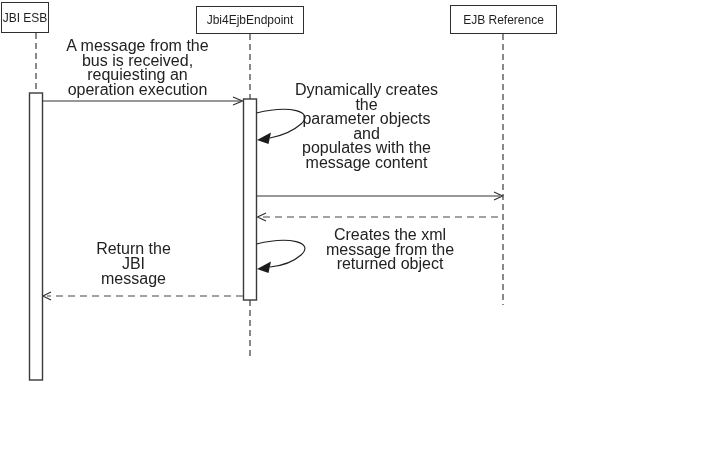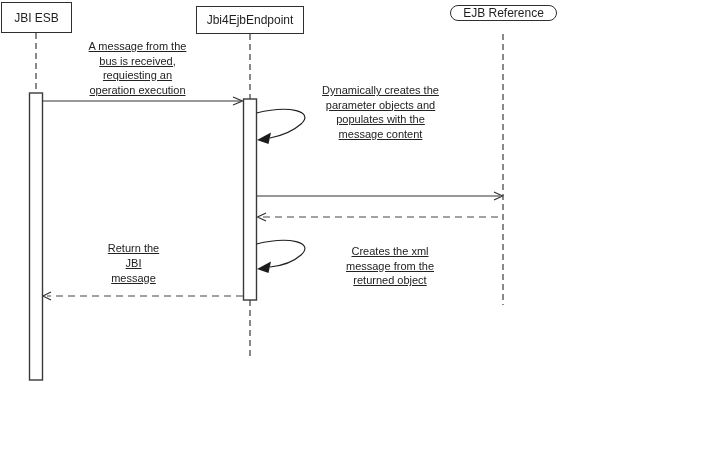--- a/index.html
+++ b/index.html
@@ -27,37 +27,36 @@
     box-sizing: border-box;
     border: 1px solid #2f2f2f;
     background: #ffffff;
     display: flex;
     align-items: center;
     justify-content: center;
     font-size: 12px;
     color: #1f1f1f;
     z-index: 2;
   }
-  #actor-a { left: 1px;   top: 2px; width: 71px;  height: 31px; }
+  #actor-a { left: 1px;   top: 2px; width: 48px;  height: 31px; }
   #actor-b { left: 196px; top: 6px; width: 108px; height: 28px; }
-  #actor-c { left: 450px; top: 5px; width: 107px; height: 16px; border-radius: 12px; }
+  #actor-c { left: 450px; top: 5px; width: 107px; height: 29px; }
   .msg-label {
     position: absolute;
-    font-size: 11px;
+    font-size: 16px;
     line-height: 14.5px;
     color: #222222;
     text-align: center;
     white-space: pre-line;
     z-index: 2;
-    text-decoration: underline;
   }
   #label-1 { left: 60px;  top: 39px;  width: 155px; }
-  #label-2 { left: 303px; top: 83px;  width: 155px; }
+  #label-2 { left: 289px; top: 83px;  width: 155px; }
   #label-3 { left: 302px; top: 160px; width: 156px; }
-  #label-4 { left: 315px; top: 244px; width: 150px; }
+  #label-4 { left: 315px; top: 228px; width: 150px; }
   #label-5 { left: 81px;  top: 241px; width: 105px; line-height: 15px; }
   .lifeline   { stroke: #4a4a4a; stroke-width: 1.3; stroke-dasharray: 6 4; fill: none; }
   .solid-line { stroke: #333333; stroke-width: 1.2; fill: none; }
   .dash-line  { stroke: #474747; stroke-width: 1.2; stroke-dasharray: 7 5; fill: none; }
   .activation { fill: #ffffff; stroke: #3a3a3a; stroke-width: 1.4; }
   .open-head  { stroke: #333333; stroke-width: 1.2; fill: none; }
   .fill-head  { fill: #1c1c1c; stroke: none; }
   .loop-path  { stroke: #1f1f1f; stroke-width: 1.1; fill: none; }
 </style>
 </head>

